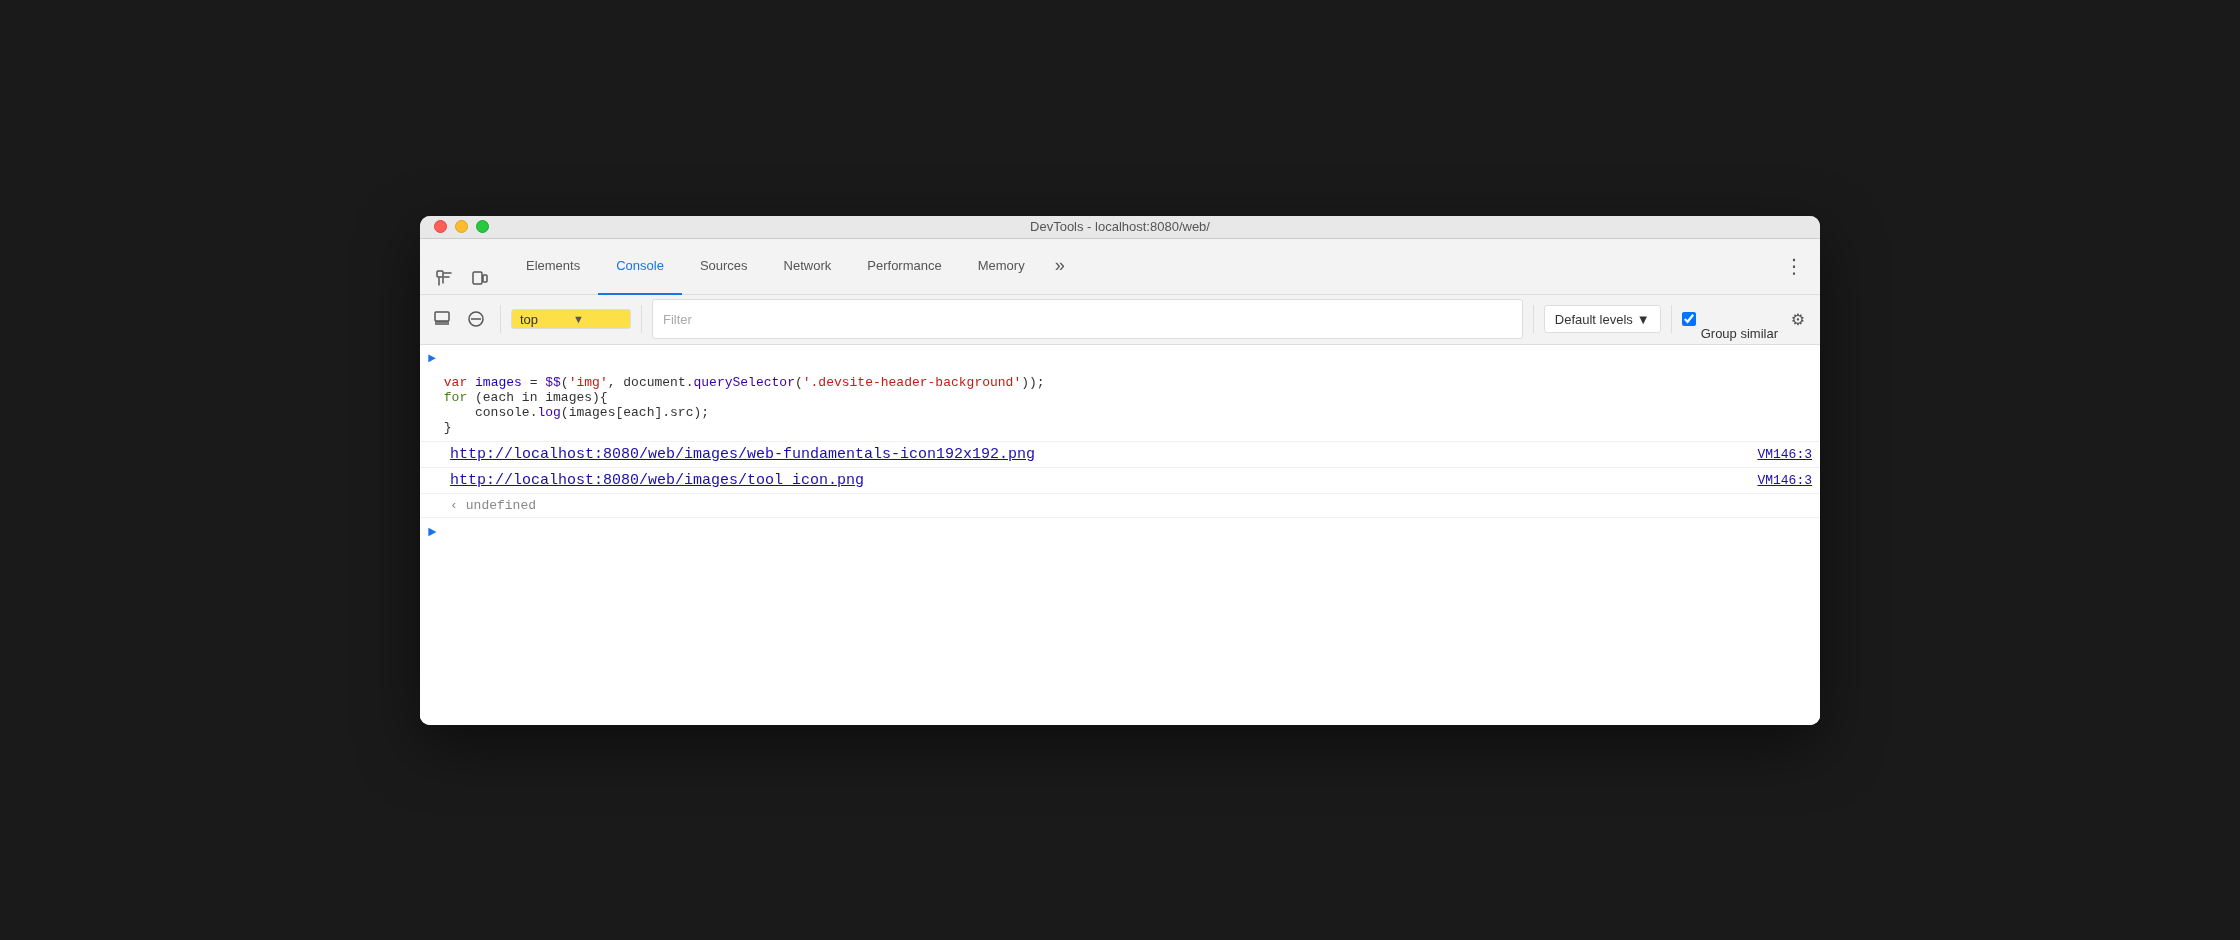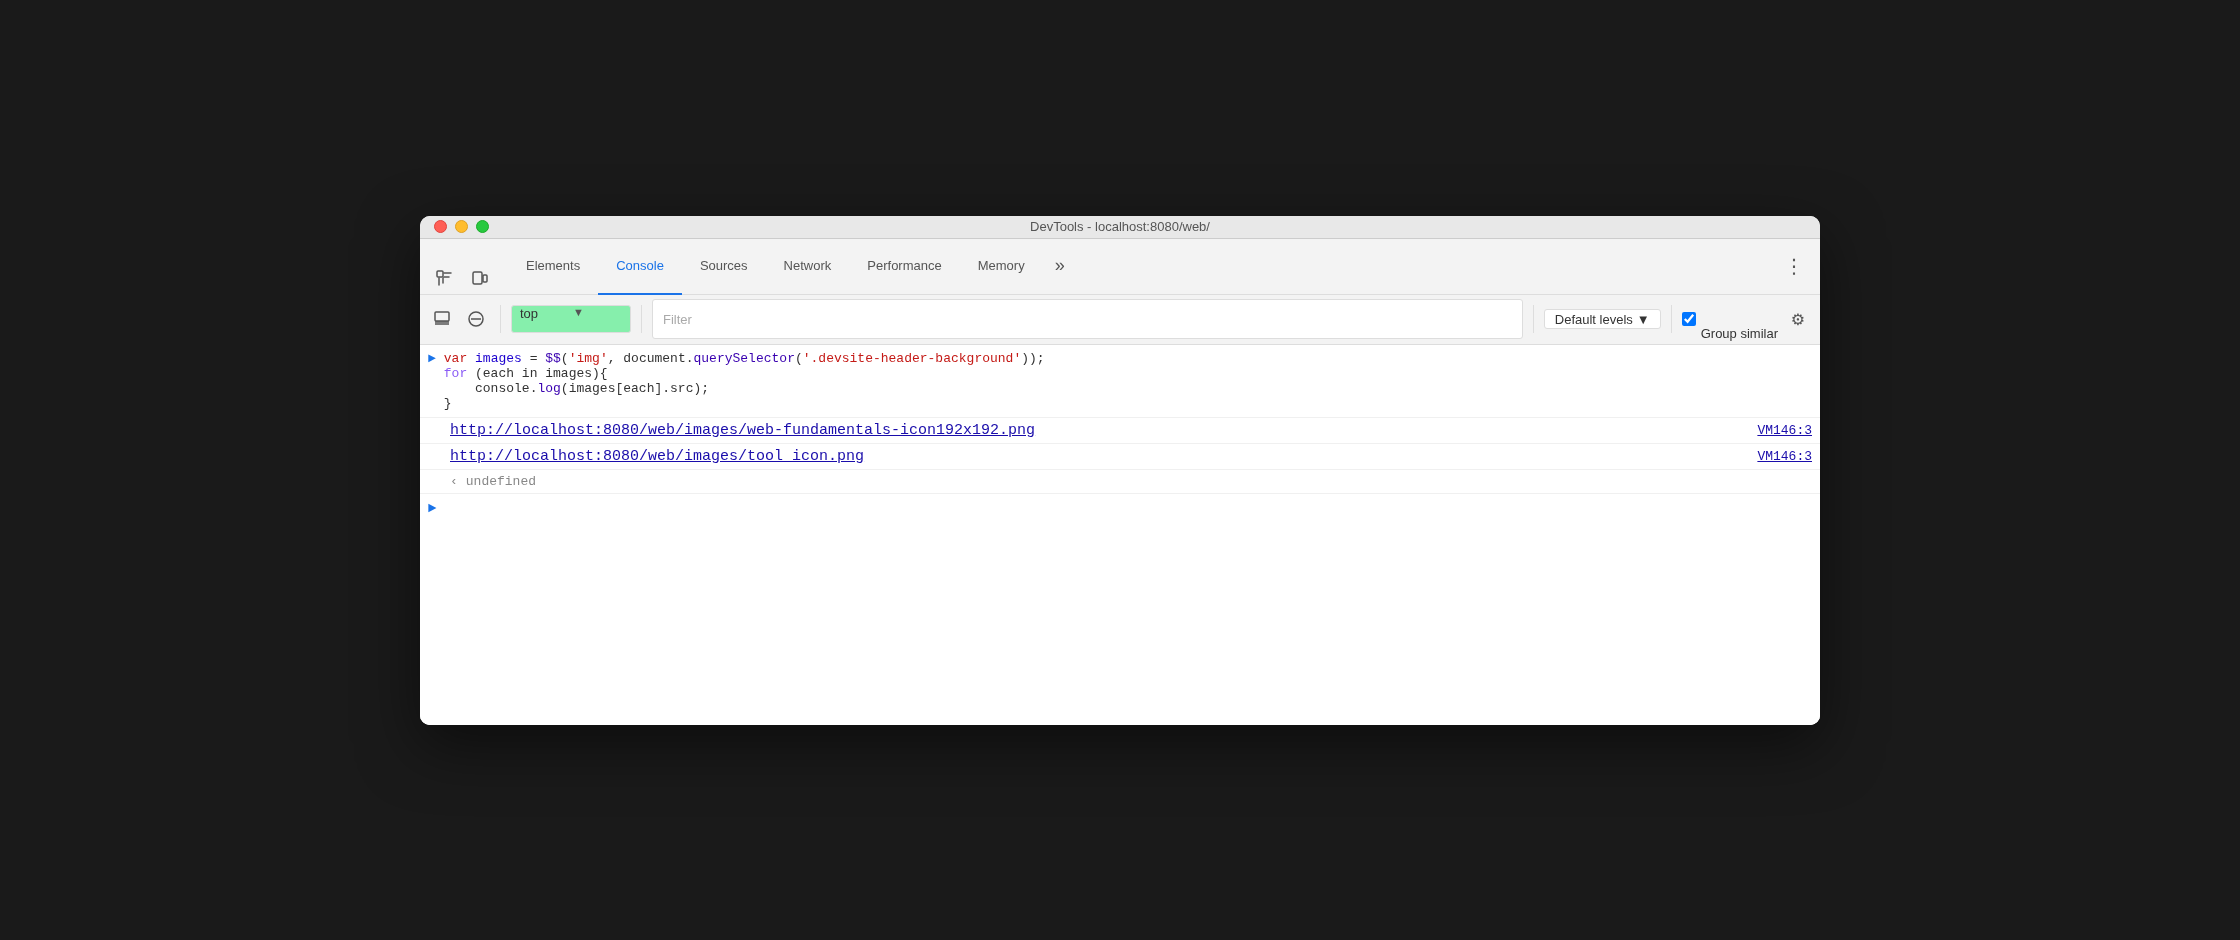--- a/index.html
+++ b/index.html
@@ -138,25 +138,26 @@
       font-size: 15px;
     }
     .toolbar-divider {
       width: 1px;
       height: 28px;
       background: #ddd;
       margin: 0 4px;
     }
     .context-select-wrapper {
       display: flex;
-      background: #86efac;
+      align-items: center;
+      background: #fde047;
       border: 1px solid #ddd;
       border-radius: 3px;
       padding: 0 8px;
-      height: 28px;
+      height: 20px;
       min-width: 120px;
       cursor: pointer;
     }
     .context-select-wrapper span {
       font-size: 13px;
       color: #333;
       flex: 1;
     }
     .context-select-wrapper .chevron {
       color: #555;
@@ -173,21 +174,21 @@
       color: #4c1d95;
       outline: none;
       background: #fff;
     }
     .filter-input::placeholder { color: #aaa; }
     .levels-btn {
       display: flex;
       align-items: center;
       gap: 4px;
       padding: 0 10px;
-      height: 20px;
+      height: 28px;
       border: 1px solid #ddd;
       border-radius: 3px;
       background: #fff;
       cursor: pointer;
       font-size: 13px;
       color: #333;
       white-space: nowrap;
     }
     .checkbox-wrapper {
       display: flex;
@@ -222,23 +223,24 @@
       background: #fff;
       flex: 1;
       padding: 0;
       font-family: 'Menlo', 'Monaco', 'Courier New', monospace;
       font-size: 13px;
       min-height: 380px;
     }
     .code-block {
       border-bottom: 1px solid #f0f0f0;
       padding: 6px 8px 6px 30px;
+      margin-top: 24px;
     }
     .kw-var { color: #c41a16; }
-    .kw-for { color: #8b5cf6; }
+    .kw-for { color: #4d7c0f; }
     .var-name { color: #1c00cf; }
     .fn-call { color: #3900b0; }
     .str-val { color: #c41a16; }
     .code-default { color: #333; }
     .console-link-line {
       display: flex;
       align-items: center;
       padding: 4px 8px 4px 30px;
       border-bottom: 1px solid #f0f0f0;
     }

